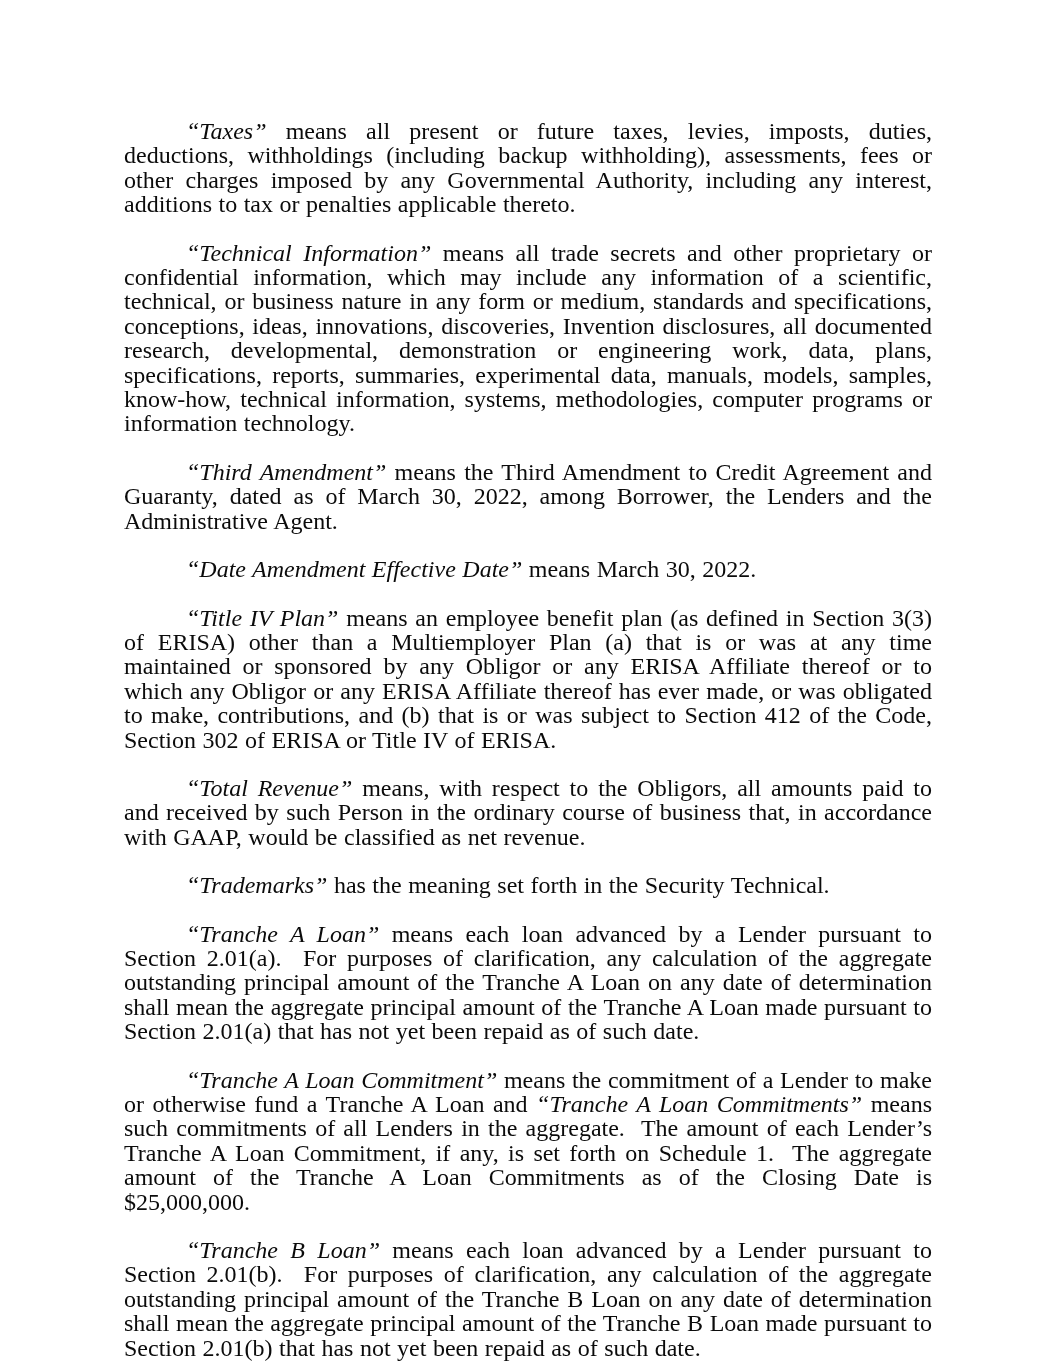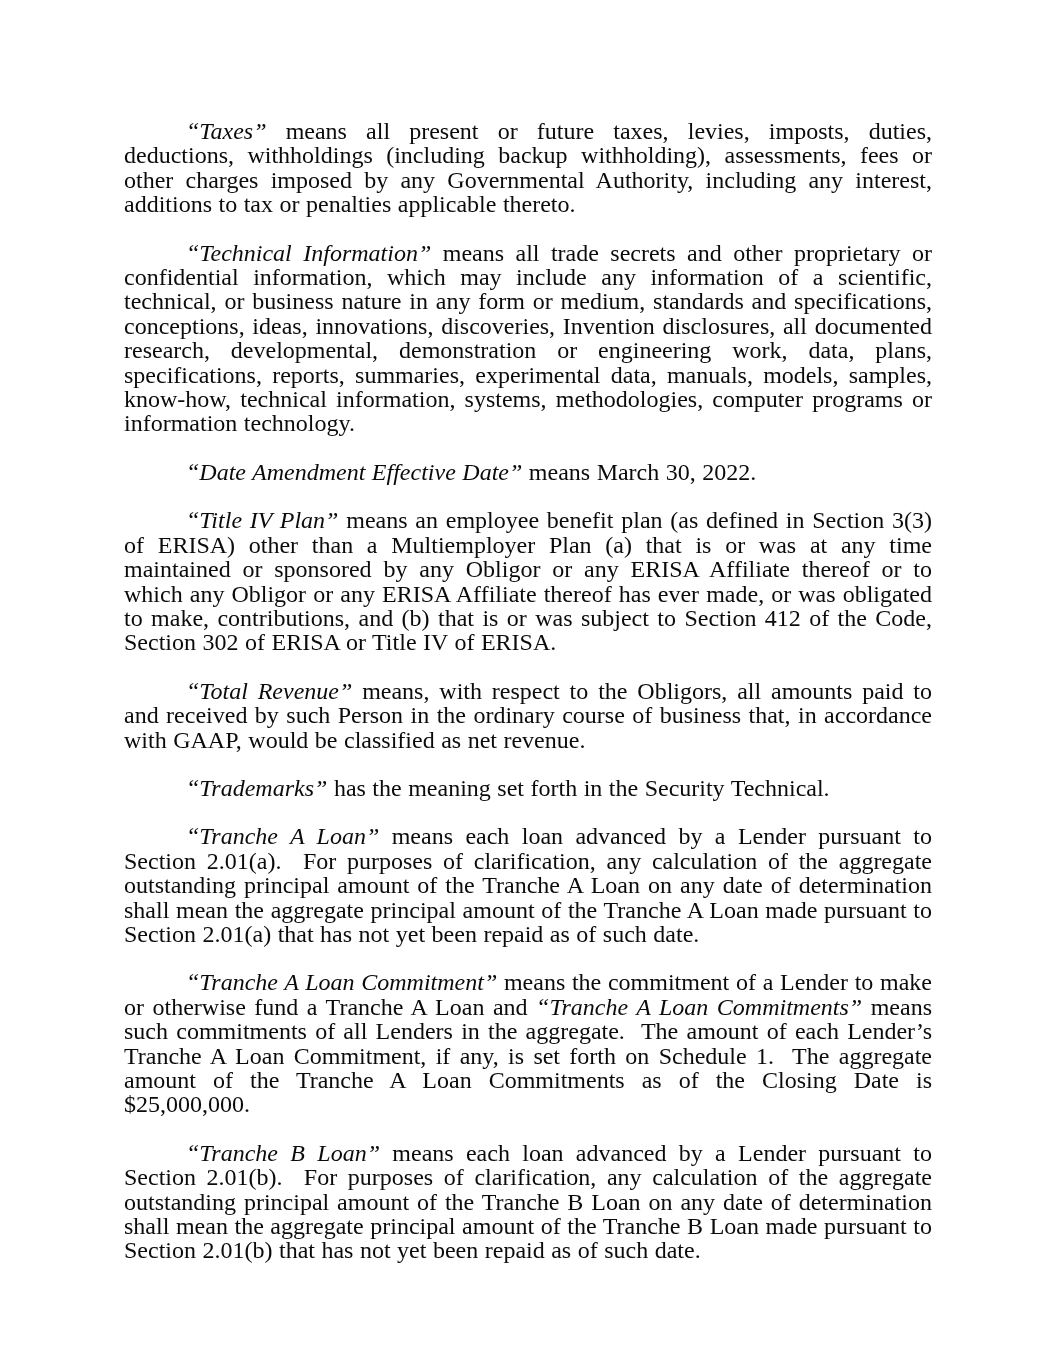--- a/index.html
+++ b/index.html
@@ -43,20 +43,21 @@
     line-height: 24.4px;
   }
 </style>
 </head>
 <body>
 
 <div class="page">
   <div class="content" id="definitions-body">
       <p class="para"><span class="term">“Taxes”</span><span class="body-text"> means all present or future taxes, levies, imposts, duties, deductions, withholdings (including backup withholding), assessments, fees or other charges imposed by any Governmental Authority, including any interest, additions to tax or penalties applicable thereto.</span></p>
       <p class="para"><span class="term">“Technical Information”</span><span class="body-text"> means all trade secrets and other proprietary or confidential information, which may include any information of a scientific, technical, or business nature in any form or medium, standards and specifications, conceptions, ideas, innovations, discoveries, Invention disclosures, all documented research, developmental, demonstration or engineering work, data, plans, specifications, reports, summaries, experimental data, manuals, models, samples, know-how, technical information, systems, methodologies, computer programs or information technology.</span></p>
+      <p class="para"><span class="term">“Third Amendment”</span><span class="body-text"> means the Third Amendment to Credit Agreement and Guaranty, dated as of March 30, 2022, among Borrower, the Lenders and the Administrative Agent.</span></p>
       <p class="para"><span class="term">“Date Amendment Effective Date”</span><span class="body-text"> means March 30, 2022.</span></p>
       <p class="para"><span class="term">“Title IV Plan”</span><span class="body-text"> means an employee benefit plan (as defined in Section 3(3) of ERISA) other than a Multiemployer Plan (a) that is or was at any time maintained or sponsored by any Obligor or any ERISA Affiliate thereof or to which any Obligor or any ERISA Affiliate thereof has ever made, or was obligated to make, contributions, and (b) that is or was subject to Section 412 of the Code, Section 302 of ERISA or Title IV of ERISA.</span></p>
       <p class="para"><span class="term">“Total Revenue”</span><span class="body-text"> means, with respect to the Obligors, all amounts paid to and received by such Person in the ordinary course of business that, in accordance with GAAP, would be classified as net revenue.</span></p>
       <p class="para"><span class="term">“Trademarks”</span><span class="body-text"> has the meaning set forth in the Security Technical.</span></p>
       <p class="para"><span class="term">“Tranche A Loan”</span><span class="body-text"> means each loan advanced by a Lender pursuant to Section 2.01(a).&nbsp; For purposes of clarification, any calculation of the aggregate outstanding principal amount of the Tranche A Loan on any date of determination shall mean the aggregate principal amount of the Tranche A Loan made pursuant to Section 2.01(a) that has not yet been repaid as of such date.</span></p>
       <p class="para"><span class="term">“Tranche A Loan Commitment”</span><span class="body-text"> means the commitment of a Lender to make or otherwise fund a Tranche A Loan and </span><span class="term">“Tranche A Loan Commitments”</span><span class="body-text"> means such commitments of all Lenders in the aggregate.&nbsp; The amount of each Lender’s Tranche A Loan Commitment, if any, is set forth on Schedule 1.&nbsp; The aggregate amount of the Tranche A Loan Commitments as of the Closing Date is $25,000,000.</span></p>
       <p class="para"><span class="term">“Tranche B Loan”</span><span class="body-text"> means each loan advanced by a Lender pursuant to Section 2.01(b).&nbsp; For purposes of clarification, any calculation of the aggregate outstanding principal amount of the Tranche B Loan on any date of determination shall mean the aggregate principal amount of the Tranche B Loan made pursuant to Section 2.01(b) that has not yet been repaid as of such date.</span></p>
     </div>
 </div>
 

